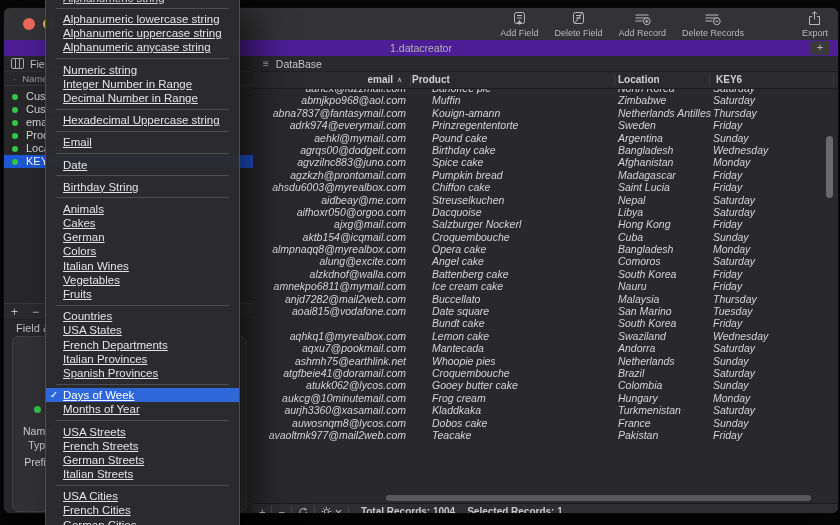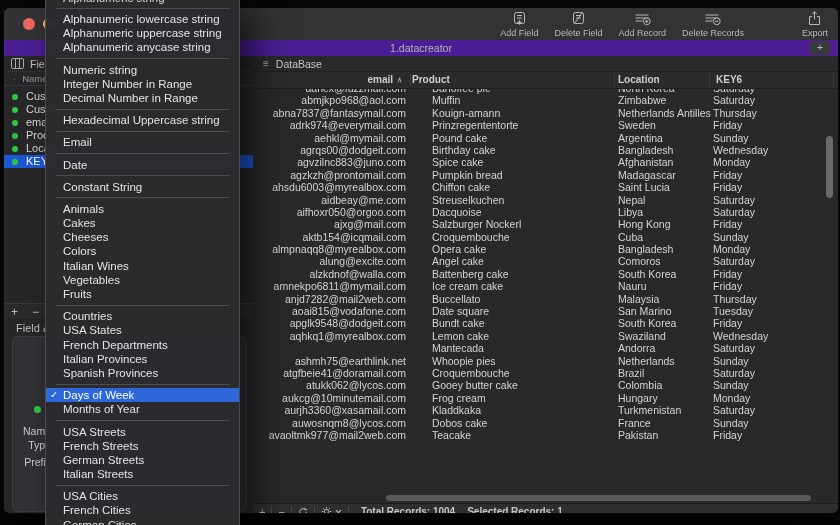--- a/index.html
+++ b/index.html
@@ -47,39 +47,39 @@
   .databar{position:absolute;left:0;top:0;right:0;height:16px;background:#2a2a2c;border-bottom:1px solid #202022;
            color:#c6c6c8;font-size:10.5px;display:flex;align-items:center;gap:7px;padding-left:10px;box-sizing:border-box;}
   .db-icon{color:#a9a9ab;font-size:10px;}
   .thead{position:absolute;left:0;top:16px;right:0;height:16px;background:#2b2b2d;border-bottom:1px solid #1d1d1f;z-index:3;
          font-size:10px;font-weight:bold;color:#cfcfd1;}
   .thead .h{position:absolute;top:0;height:16px;line-height:16px;white-space:nowrap;}
   .h-email{left:0;width:140px;text-align:right;}
   .h-caret{left:144px;color:#a8a8aa;font-size:7px;}
   .h-product{left:159px;}.h-location{left:365px;}.h-key6{left:463px;}
   .hsep{position:absolute;top:2px;height:12px;width:1px;background:#3c3c3e;}
-  .tbody{position:absolute;left:0;top:26px;right:0;z-index:1;}
+  .tbody{position:absolute;left:0;top:26px;right:0;z-index:1;font-style:italic;}
   .row{position:relative;height:12.4px;line-height:12.4px;font-size:10.5px;color:#d4d4d6;}
   .row span{position:absolute;white-space:nowrap;}
   .c-em{left:0;width:153px;text-align:right;}
   .c-pr{left:159px;margin-left:20px;}.c-lo{left:365px;}.c-k6{left:460px;}
   .vthumb{position:absolute;left:573px;top:80px;width:7px;height:62px;border-radius:3.5px;background:#6a6a6d;z-index:4;}
   .hthumb{position:absolute;left:133px;top:439px;width:425px;height:6px;border-radius:3px;background:#58585b;z-index:4;}
 
   .tfoot{position:absolute;left:0;right:0;top:447px;height:15px;background:#2e2e30;border-top:1px solid #1b1b1d;
          display:flex;align-items:center;color:#c8c8ca;font-size:10px;}
   .tfoot .seg{padding:0 6px;font-size:11px;color:#bcbcbe;display:flex;align-items:center;}
   .tfoot .vr{width:1px;height:11px;background:#48484a;}
   .tfoot .lbl{font-weight:bold;margin-left:12px;white-space:nowrap;}
 
   
   .menu{position:absolute;left:45px;top:0;width:195px;height:525px;z-index:50;background:rgba(44,44,47,.985);
         border-left:1px solid rgba(140,140,145,.35);border-right:1px solid rgba(140,140,145,.35);
         box-shadow:14px 10px 34px rgba(0,0,0,.6);overflow:hidden;box-sizing:border-box;}
-  .mi{position:relative;height:14.2px;line-height:14.2px;font-size:11.5px;color:#e4e4e6;padding-left:17px;white-space:nowrap;}
+  .mi{position:relative;height:14.2px;line-height:14.2px;font-size:11.5px;color:#e4e4e6;padding-left:17px;white-space:nowrap;text-decoration:underline;}
   .mi .chk{position:absolute;left:4px;top:0;font-size:9.5px;visibility:hidden;}
   .mi.checked{background:#2e67d9;color:#fff;}
   .mi.checked .chk{visibility:visible;}
   .mi.partial{height:4px;overflow:hidden;}
   .mi.partial .plbl{position:relative;top:-9px;display:block;opacity:.9;}
   .msep{height:1px;margin:3.5px 10px;background:rgba(255,255,255,.16);}
 </style>
 </head>
 <body>
 
@@ -300,32 +300,32 @@
             <span class="c-lo">Malaysia</span>
             <span class="c-k6">Thursday</span>
           </div>
           <div class="row">
             <span class="c-em">aoai815@vodafone.com</span>
             <span class="c-pr">Date square</span>
             <span class="c-lo">San Marino</span>
             <span class="c-k6">Tuesday</span>
           </div>
           <div class="row">
-            <span class="c-em">apglk9548@dodgeit.com</span>
             <span class="c-pr">Bundt cake</span>
             <span class="c-lo">South Korea</span>
             <span class="c-k6">Friday</span>
           </div>
           <div class="row">
             <span class="c-em">aqhkq1@myrealbox.com</span>
             <span class="c-pr">Lemon cake</span>
             <span class="c-lo">Swaziland</span>
             <span class="c-k6">Wednesday</span>
           </div>
           <div class="row">
+            <span class="c-em">aqxu7@pookmail.com</span>
             <span class="c-pr">Mantecada</span>
             <span class="c-lo">Andorra</span>
             <span class="c-k6">Saturday</span>
           </div>
           <div class="row">
             <span class="c-em">ashmh75@earthlink.net</span>
             <span class="c-pr">Whoopie pies</span>
             <span class="c-lo">Netherlands</span>
             <span class="c-k6">Sunday</span>
           </div>
@@ -410,25 +410,25 @@
       <div class="mi"><span>Numeric string</span></div>
       <div class="mi"><span>Integer Number in Range</span></div>
       <div class="mi"><span>Decimal Number in Range</span></div>
       <div class="msep"></div>
       <div class="mi"><span>Hexadecimal Uppercase string</span></div>
       <div class="msep"></div>
       <div class="mi"><span>Email</span></div>
       <div class="msep"></div>
       <div class="mi"><span>Date</span></div>
       <div class="msep"></div>
-      <div class="mi"><span>Constant String</span></div>
+      <div class="mi"><span>Birthday String</span></div>
       <div class="msep"></div>
       <div class="mi"><span>Animals</span></div>
       <div class="mi"><span>Cakes</span></div>
-      <div class="mi"><span>Cheeses</span></div>
+      <div class="mi"><span>German</span></div>
       <div class="mi"><span>Colors</span></div>
       <div class="mi"><span>Italian Wines</span></div>
       <div class="mi"><span>Vegetables</span></div>
       <div class="mi"><span>Fruits</span></div>
       <div class="msep"></div>
       <div class="mi"><span>Countries</span></div>
       <div class="mi"><span>USA States</span></div>
       <div class="mi"><span>French Departments</span></div>
       <div class="mi"><span>Italian Provinces</span></div>
       <div class="mi"><span>Spanish Provinces</span></div>

